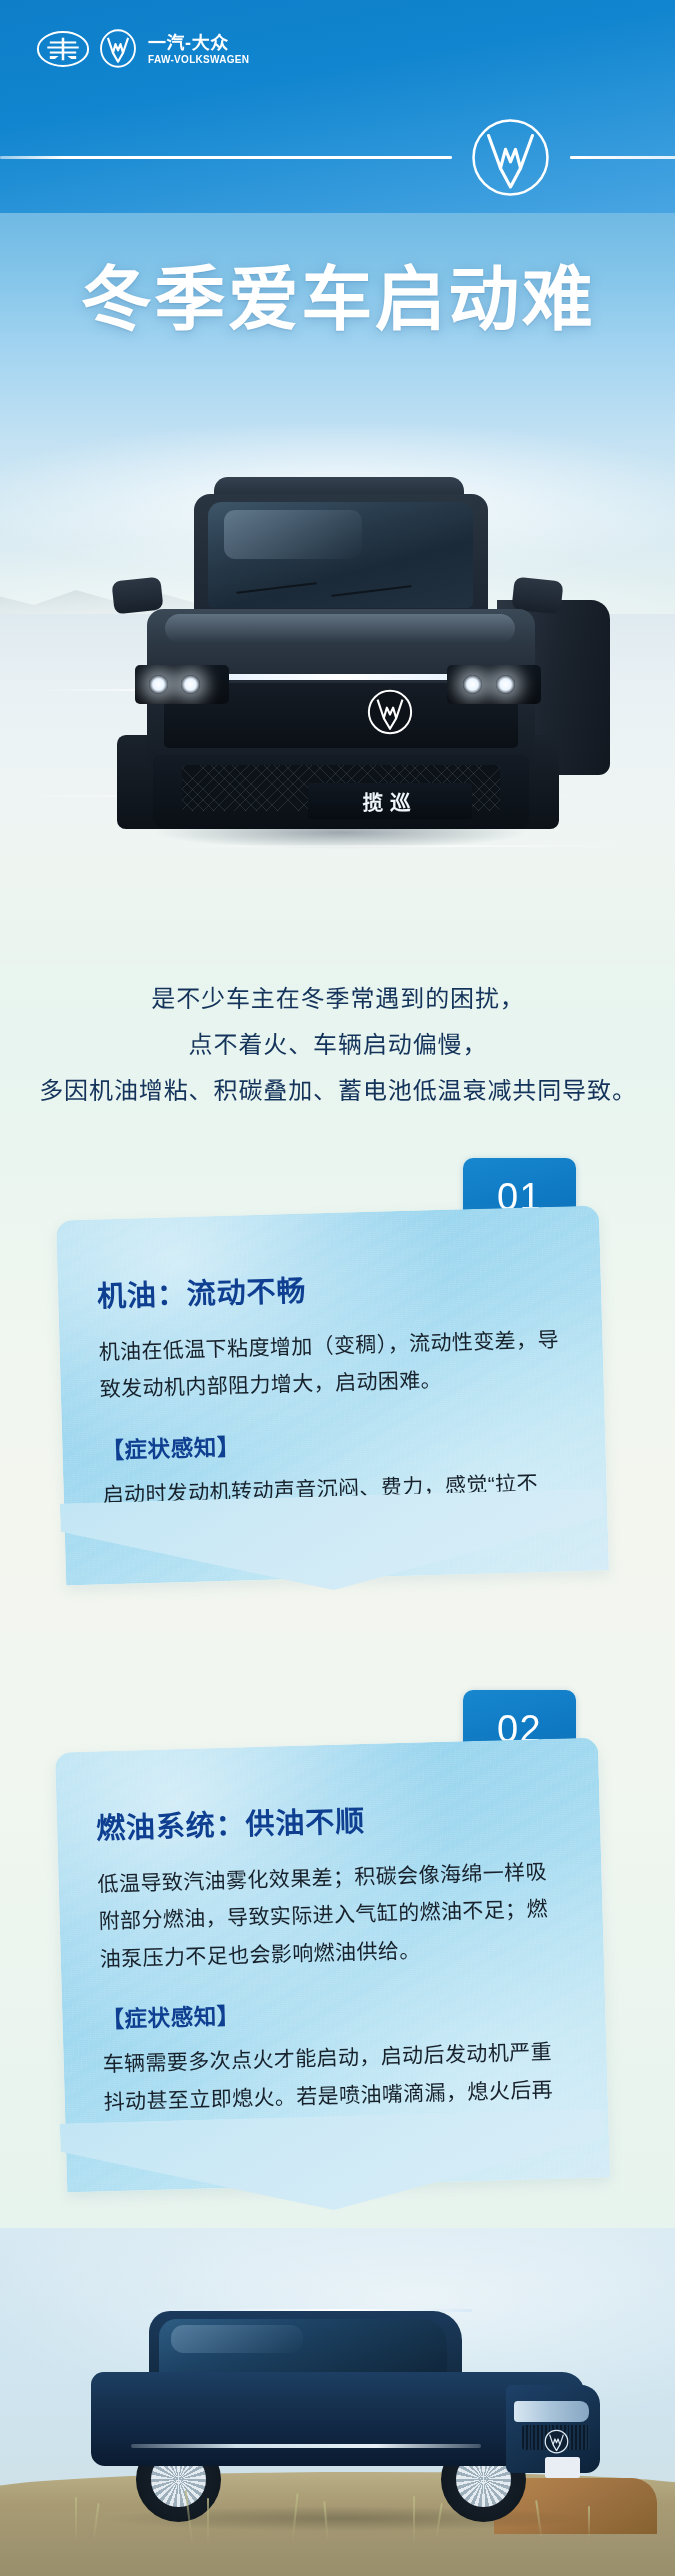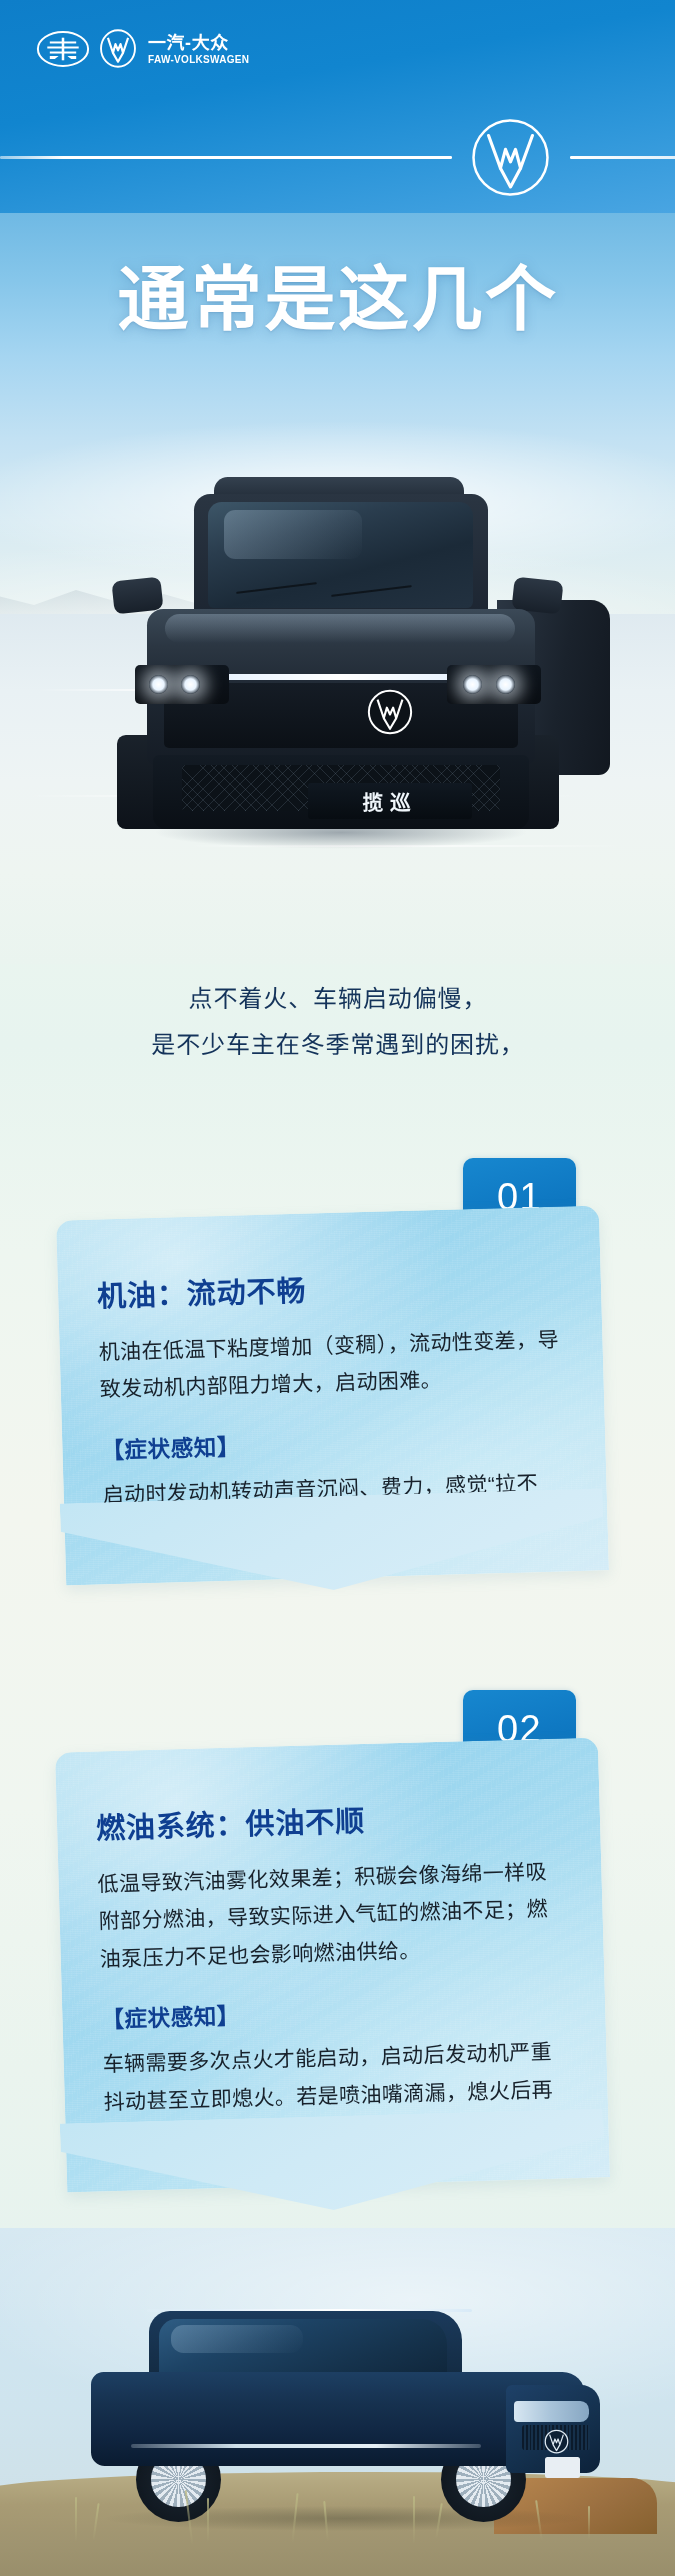--- a/index.html
+++ b/index.html
@@ -280,21 +280,21 @@
     <div class="haze1"></div>
     <div class="ridge"></div>
     <div class="haze2"></div>
     <div class="snow-ground"></div>
     <div class="snow-streak" style="left:38px;top:476px;width:325px;"></div>
     <div class="snow-streak" style="left:113px;top:529px;width:476px;"></div>
     <div class="snow-streak" style="left:25px;top:582px;width:563px;"></div>
     <div class="snow-streak" style="left:188px;top:632px;width:438px;"></div>
 
     <div class="title-block">
-      <div class="main-title">通常是这几个</div>
+      <div class="main-title">冬季爱车启动难</div>
     </div>
 
     <div class="car-hero">
       <div class="ch-shadow"></div>
       <div class="ch-side"></div>
       <div class="ch-roof"></div>
       <div class="ch-cabin"></div>
       <div class="ch-glass">
         <div class="ch-wiper" style="left:27.5px;top:85px;"></div>
         <div class="ch-wiper" style="left:123px;top:88px;"></div>
@@ -322,22 +322,23 @@
       </svg>
       <div class="ch-bumper"></div>
       <div class="ch-mesh"></div>
       <div class="ch-plate">
         <span>揽巡</span>
       </div>
     </div>
   </div>
 
   <div class="intro-wrap">
+    <div class="intro-line">是不少车主在冬季常遇到的困扰，</div>
     <div class="intro-line">点不着火、车辆启动偏慢，</div>
-    <div class="intro-line">是不少车主在冬季常遇到的困扰，</div>
+    <div class="intro-line">多因机油增粘、积碳叠加、蓄电池低温衰减共同导致。</div>
   </div>
 
   <div class="card-sec" style="top:1158px;">
     <div class="badge" style="left:463px;top:0;">
       <span>01</span>
     </div>
     <div class="card" style="left:61px;top:55px;padding:60px 0 33px;">
       <div class="card-inner">
         <div class="card-title">机油：流动不畅</div>
         <div class="card-body">机油在低温下粘度增加（变稠），流动性变差，导致发动机内部阻力增大，启动困难。</div>

